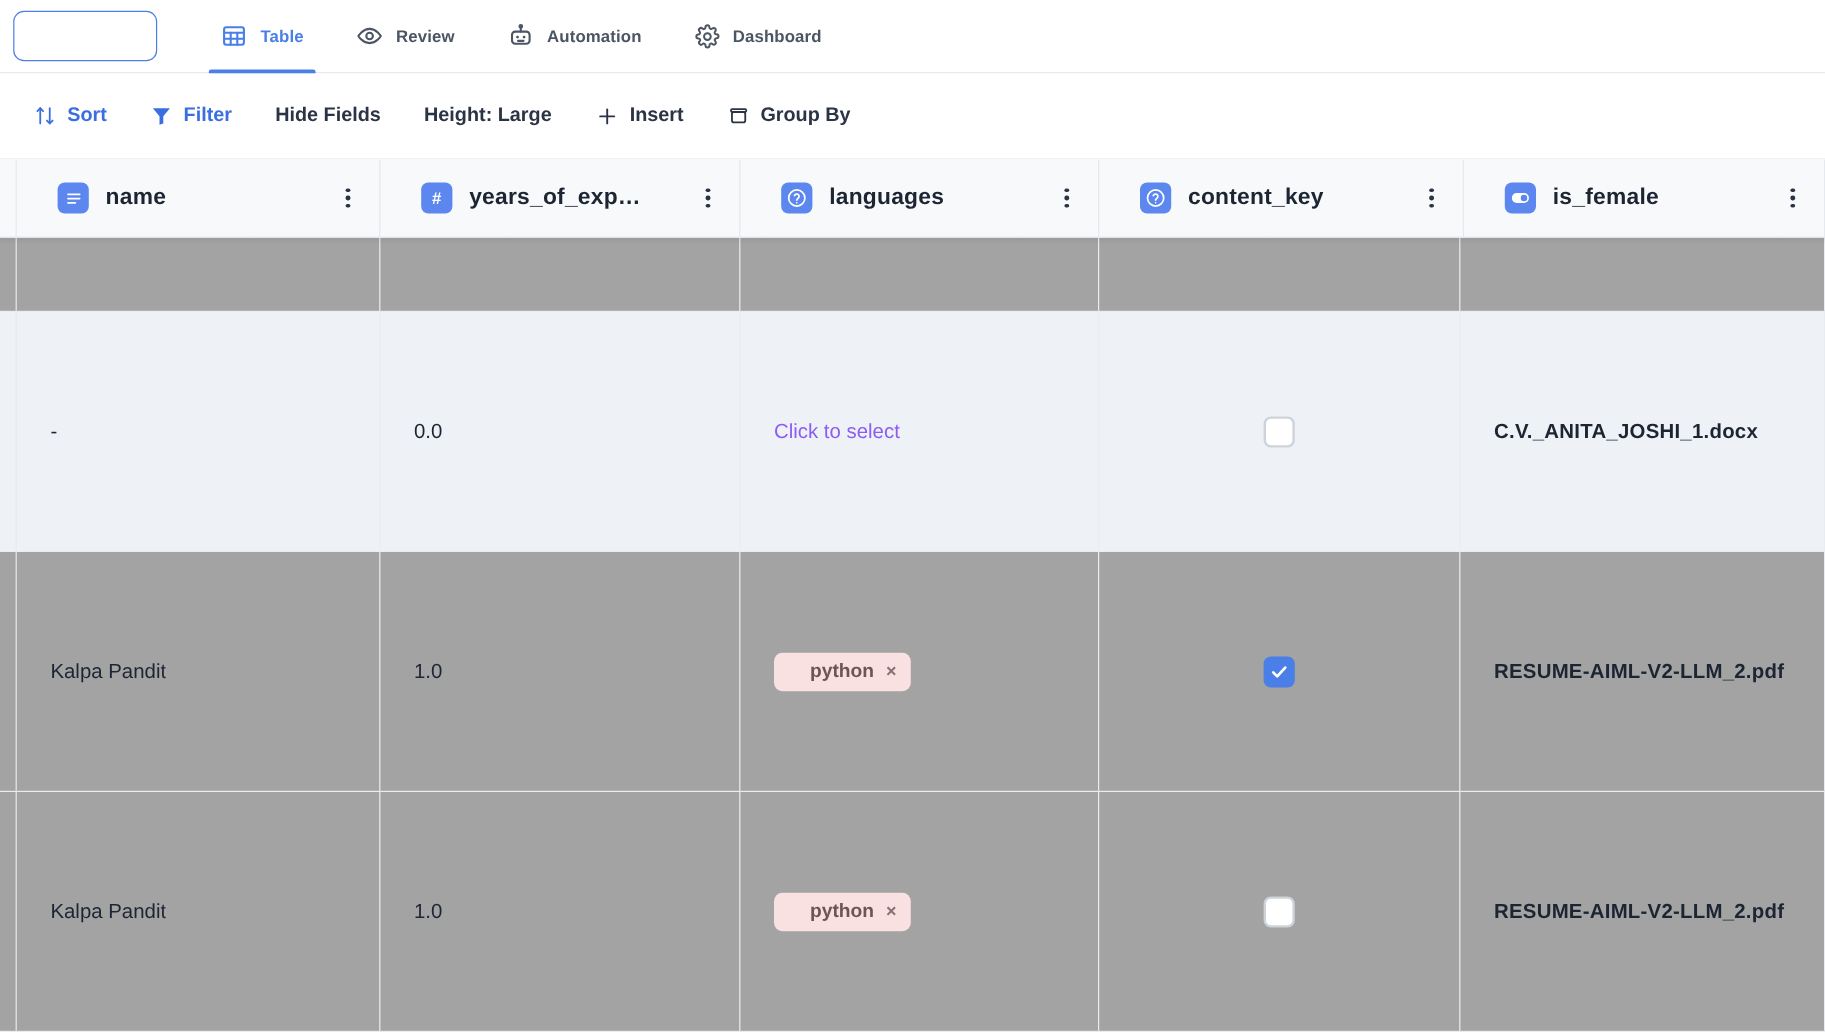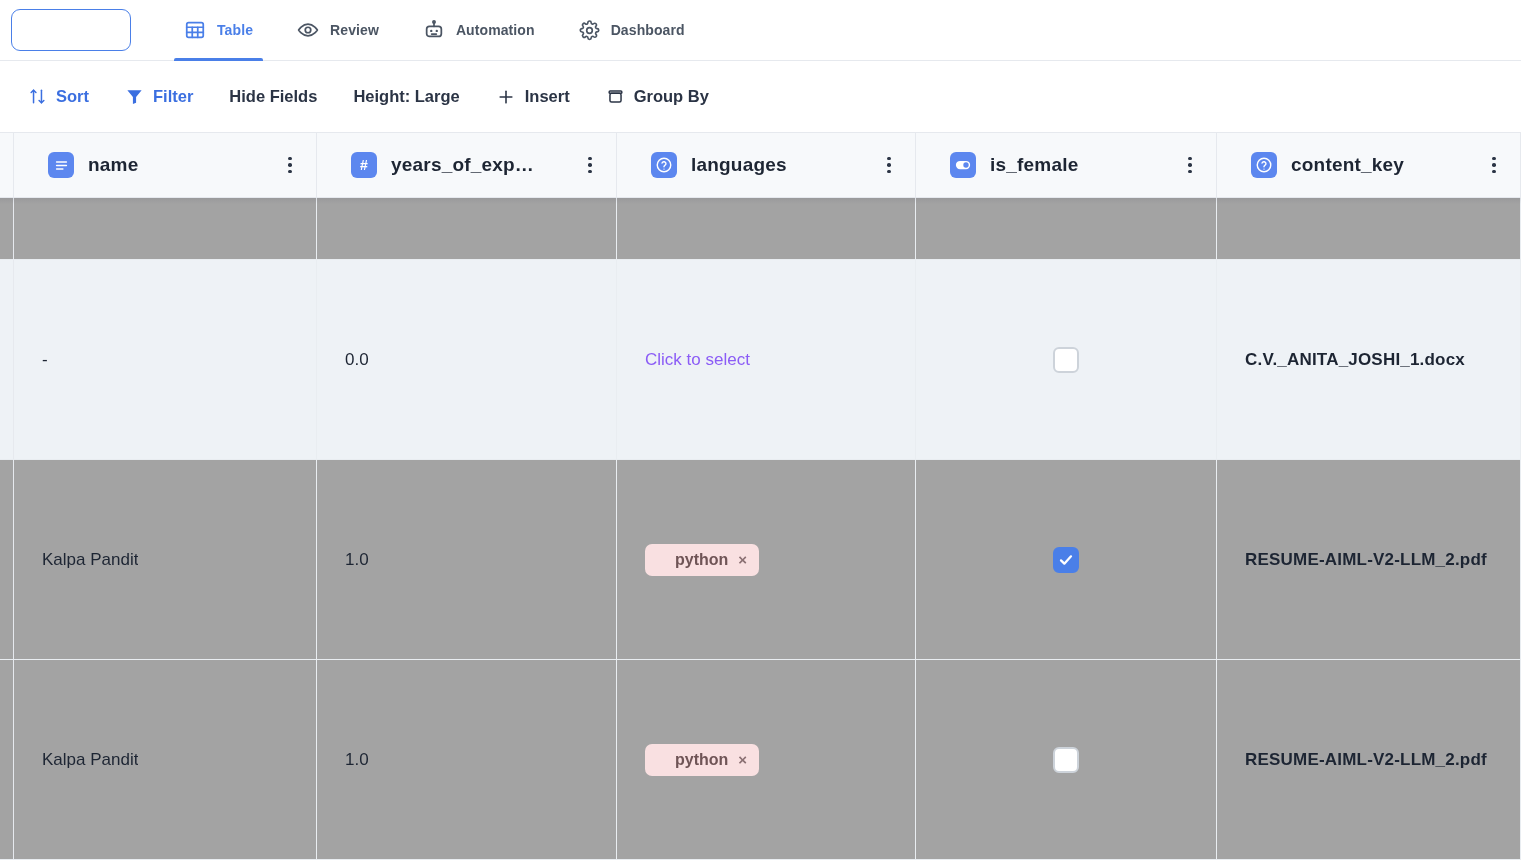--- a/index.html
+++ b/index.html
@@ -335,49 +335,49 @@
             <circle cx="12" cy="17.4" r=".9" fill="#fff" stroke="none"></circle>
           </svg>
         </span>
         <span class="hlabel">languages</span>
         <div class="dots">
           <i></i>
           <i></i>
           <i></i>
         </div>
       </div>
-      <div class="hcell" style="width: 301px;">
-        <span class="ico">
-          <svg width="18" height="18" viewBox="0 0 24 24">
-            <rect x="2.5" y="6.5" width="19" height="11" rx="5.5" fill="#fff"></rect>
-            <circle cx="16" cy="12" r="3.6" fill="#5c87ef"></circle>
-          </svg>
-        </span>
-        <span class="hlabel">is_female</span>
-        <div class="dots">
-          <i></i>
-          <i></i>
-          <i></i>
-        </div>
-      </div>
       <div class="hcell" style="width: 304px;">
         <span class="ico">
           <svg width="18" height="18" viewBox="0 0 24 24" fill="none" stroke="#fff" stroke-width="1.9" stroke-linecap="round" stroke-linejoin="round">
             <circle cx="12" cy="12" r="9"></circle>
             <path d="M9.4 9.3a2.7 2.7 0 0 1 5.2 1c0 1.8-2.6 2.3-2.6 4"></path>
             <circle cx="12" cy="17.4" r=".9" fill="#fff" stroke="none"></circle>
           </svg>
         </span>
         <span class="hlabel">content_key</span>
         <div class="dots">
           <i></i>
           <i></i>
           <i></i>
         </div>
       </div>
+      <div class="hcell" style="width: 301px;">
+        <span class="ico">
+          <svg width="18" height="18" viewBox="0 0 24 24">
+            <rect x="2.5" y="6.5" width="19" height="11" rx="5.5" fill="#fff"></rect>
+            <circle cx="16" cy="12" r="3.6" fill="#5c87ef"></circle>
+          </svg>
+        </span>
+        <span class="hlabel">is_female</span>
+        <div class="dots">
+          <i></i>
+          <i></i>
+          <i></i>
+        </div>
+      </div>
     </div>
   <div class="body-rows">
       <div class="row" style="height: 62px;">
         <div class="gutter"></div>
         <div class="cell" style="width: 303px;">
           <span class="val"></span>
         </div>
         <div class="cell" style="width: 300px;">
           <span class="val"></span>
         </div>

